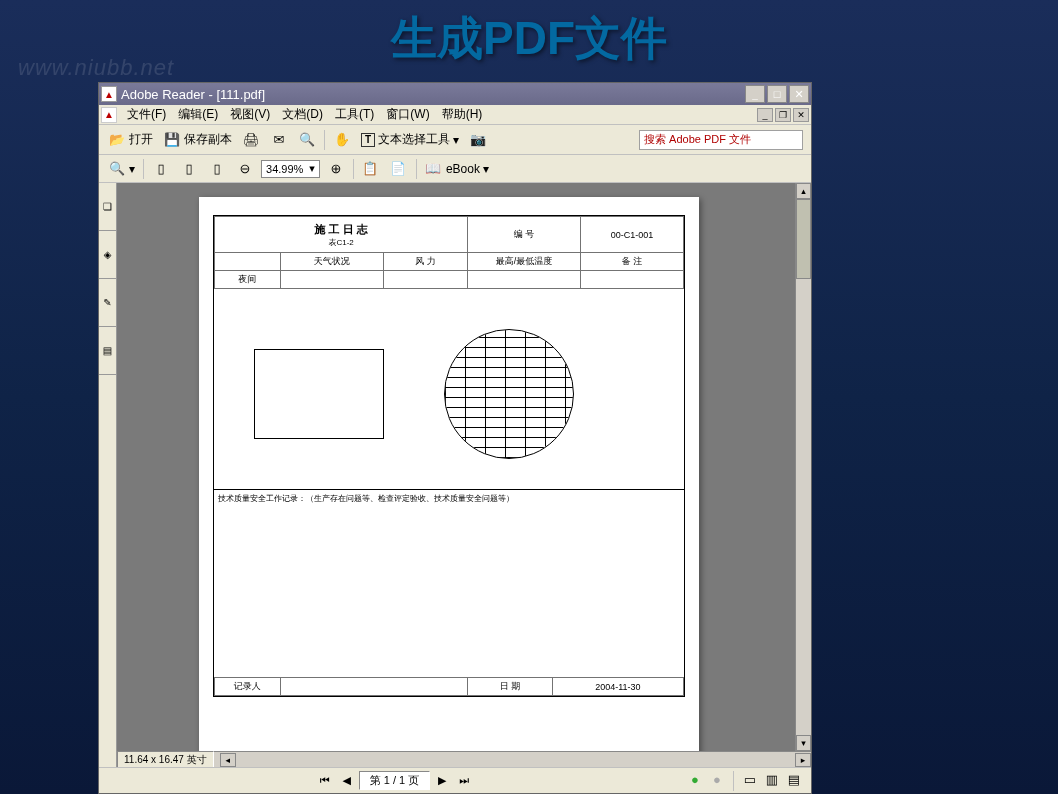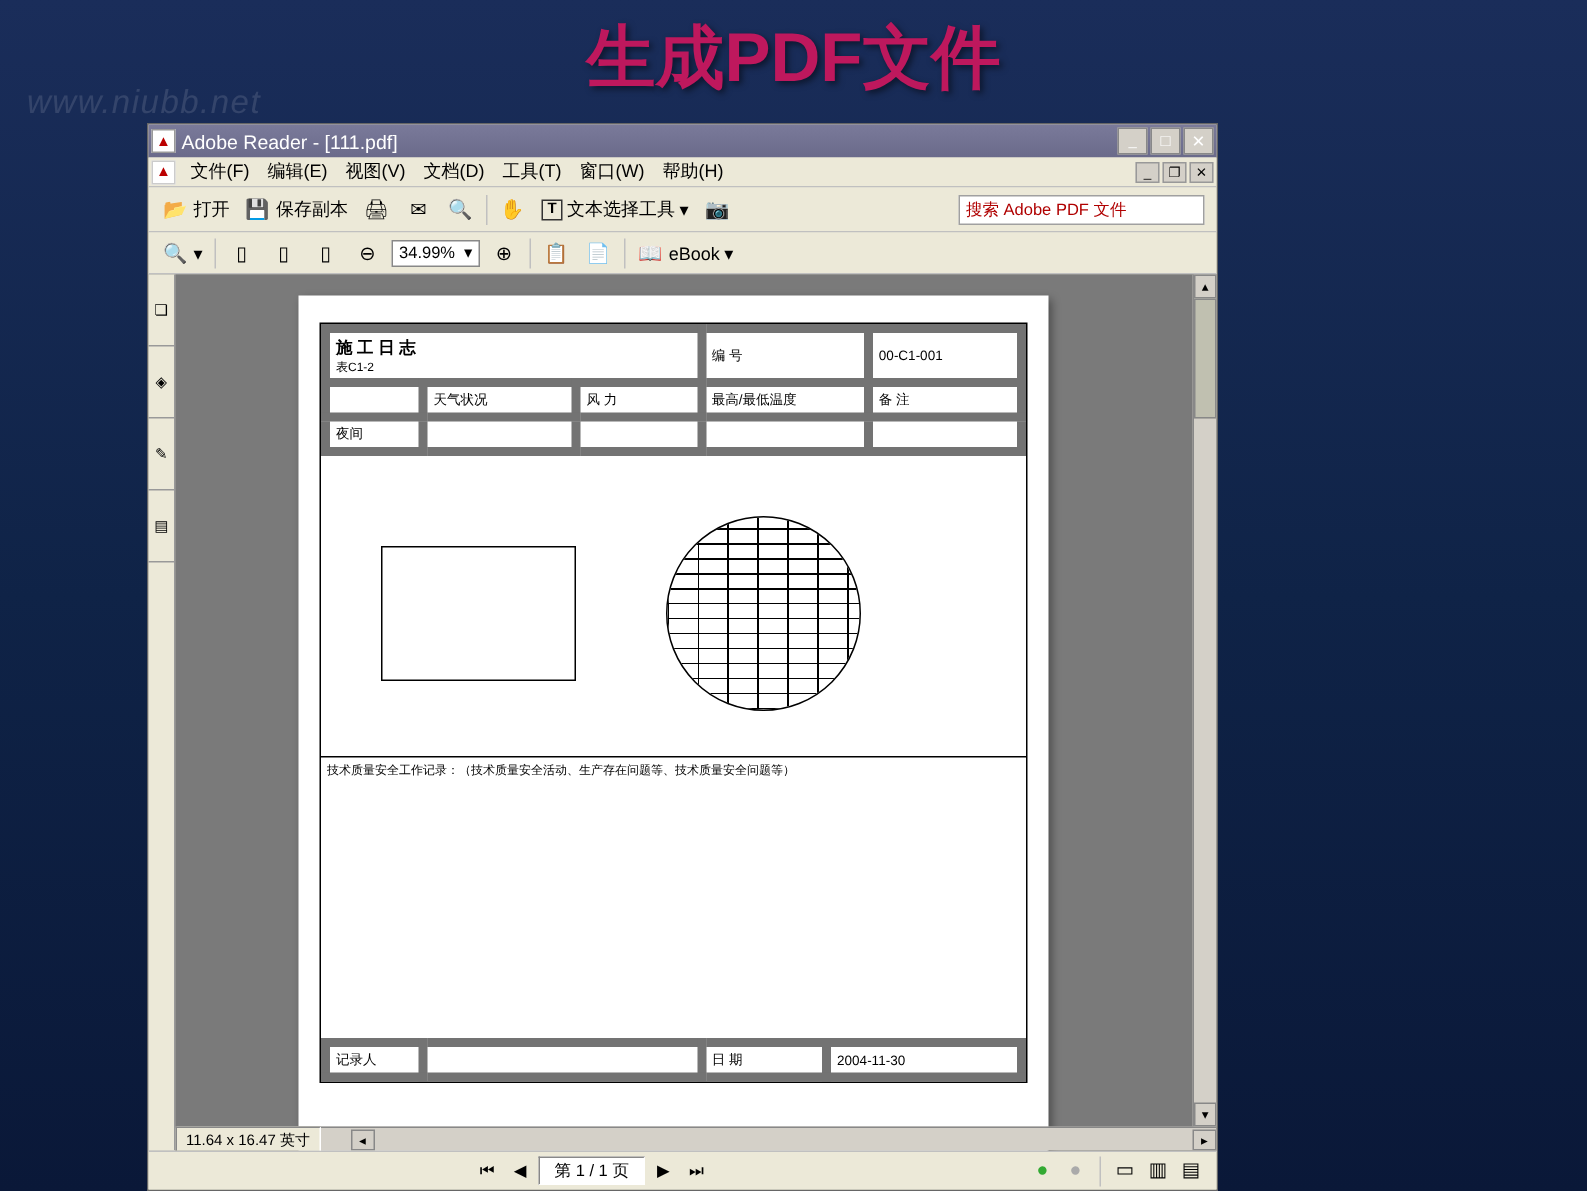--- a/index.html
+++ b/index.html
@@ -8,21 +8,21 @@
   height: 794px;
   background: linear-gradient(180deg, #1a2d5a 0%, #0f2347 50%, #0a1838 100%);
   font-family: "SimSun", "Arial", sans-serif;
   overflow: hidden;
   position: relative;
 }
 .slide-title {
   width: 100%;
   text-align: center;
   font-size: 46px;
-  color: #be185d;
+  color: #0369a1;
   font-weight: bold;
   padding: 8px 0;
   font-family: "SimHei", "Arial", sans-serif;
   text-shadow: 2px 2px 4px rgba(0,0,0,0.5);
 }
 .watermark {
   position: absolute;
   top: 55px;
   left: 18px;
   font-size: 22px;
@@ -186,21 +186,21 @@
 }
 .form {
   position: absolute;
   left: 14px;
   top: 18px;
   right: 14px;
   border: 1px solid #000;
   font-size: 9px;
 }
 .form table { border-collapse: collapse; width: 100%; }
-.form td { border: 6px solid #737373; padding: 2px 4px; text-align:left; font-size:9px; }
+.form td { border: 1px solid #737373; padding: 2px 4px; text-align:center; font-size:9px; }
 .form .hdr { font-size: 11px; font-weight: bold; }
 .form .sub { font-size: 8px; }
 .section-title { font-size: 8px; text-align: left; padding: 3px 4px; border-top:1px solid #000;}
 .draw-area { position: relative; height: 200px; }
 .rect-shape {
   position: absolute;
   left: 40px; top: 60px;
   width: 130px; height: 90px;
   border: 1px solid #000;
 }
@@ -388,21 +388,21 @@
                   <td></td>
             </tr>
           </tbody>
             </table>
           <div class="draw-area">
             <div class="rect-shape"></div>
             <div class="circle-shape">
               <div class="brick-pattern"></div>
             </div>
           </div>
-          <div class="section-title">技术质量安全工作记录：（技术质量安全活动、生产存在问题等、技术质量安全问题等）</div>
+          <div class="section-title">技术质量安全工作记录：（生产存在问题等、检查评定验收、技术质量安全问题等）</div>
           <div style="height:170px;"></div>
           <table>
             <tbody>
                 <tr style="height:18px">
               <td style="width:14%">记录人</td>
               <td style="width:40%"></td>
               <td style="width:18%">日 期</td>
               <td>2004-11-30</td>
             </tr>
           </tbody>
@@ -412,21 +412,21 @@
       </div>
 
       <div class="scroll-right">
         <div class="arrow">▴</div>
         <div class="track">
             <div class="thumb"></div>
           </div>
         <div class="arrow" style="position:absolute;bottom:0;width:100%;">▾</div>
       </div>
       <div class="scroll-bottom">
-        <div class="sb-box" style="margin:0 20px 0 0;">11.64 x 16.47 英寸</div>
+        <div class="sb-box" style="margin:0 6px 0 0;">11.64 x 16.47 英寸</div>
         <div class="arrow">◂</div>
         <div style="flex:1"></div>
         <div class="arrow">▸</div>
       </div>
     </div>
   </div>
 
   <div class="statusbar">
     <div class="nav-group">
       <div class="nav-btn">⏮</div>

